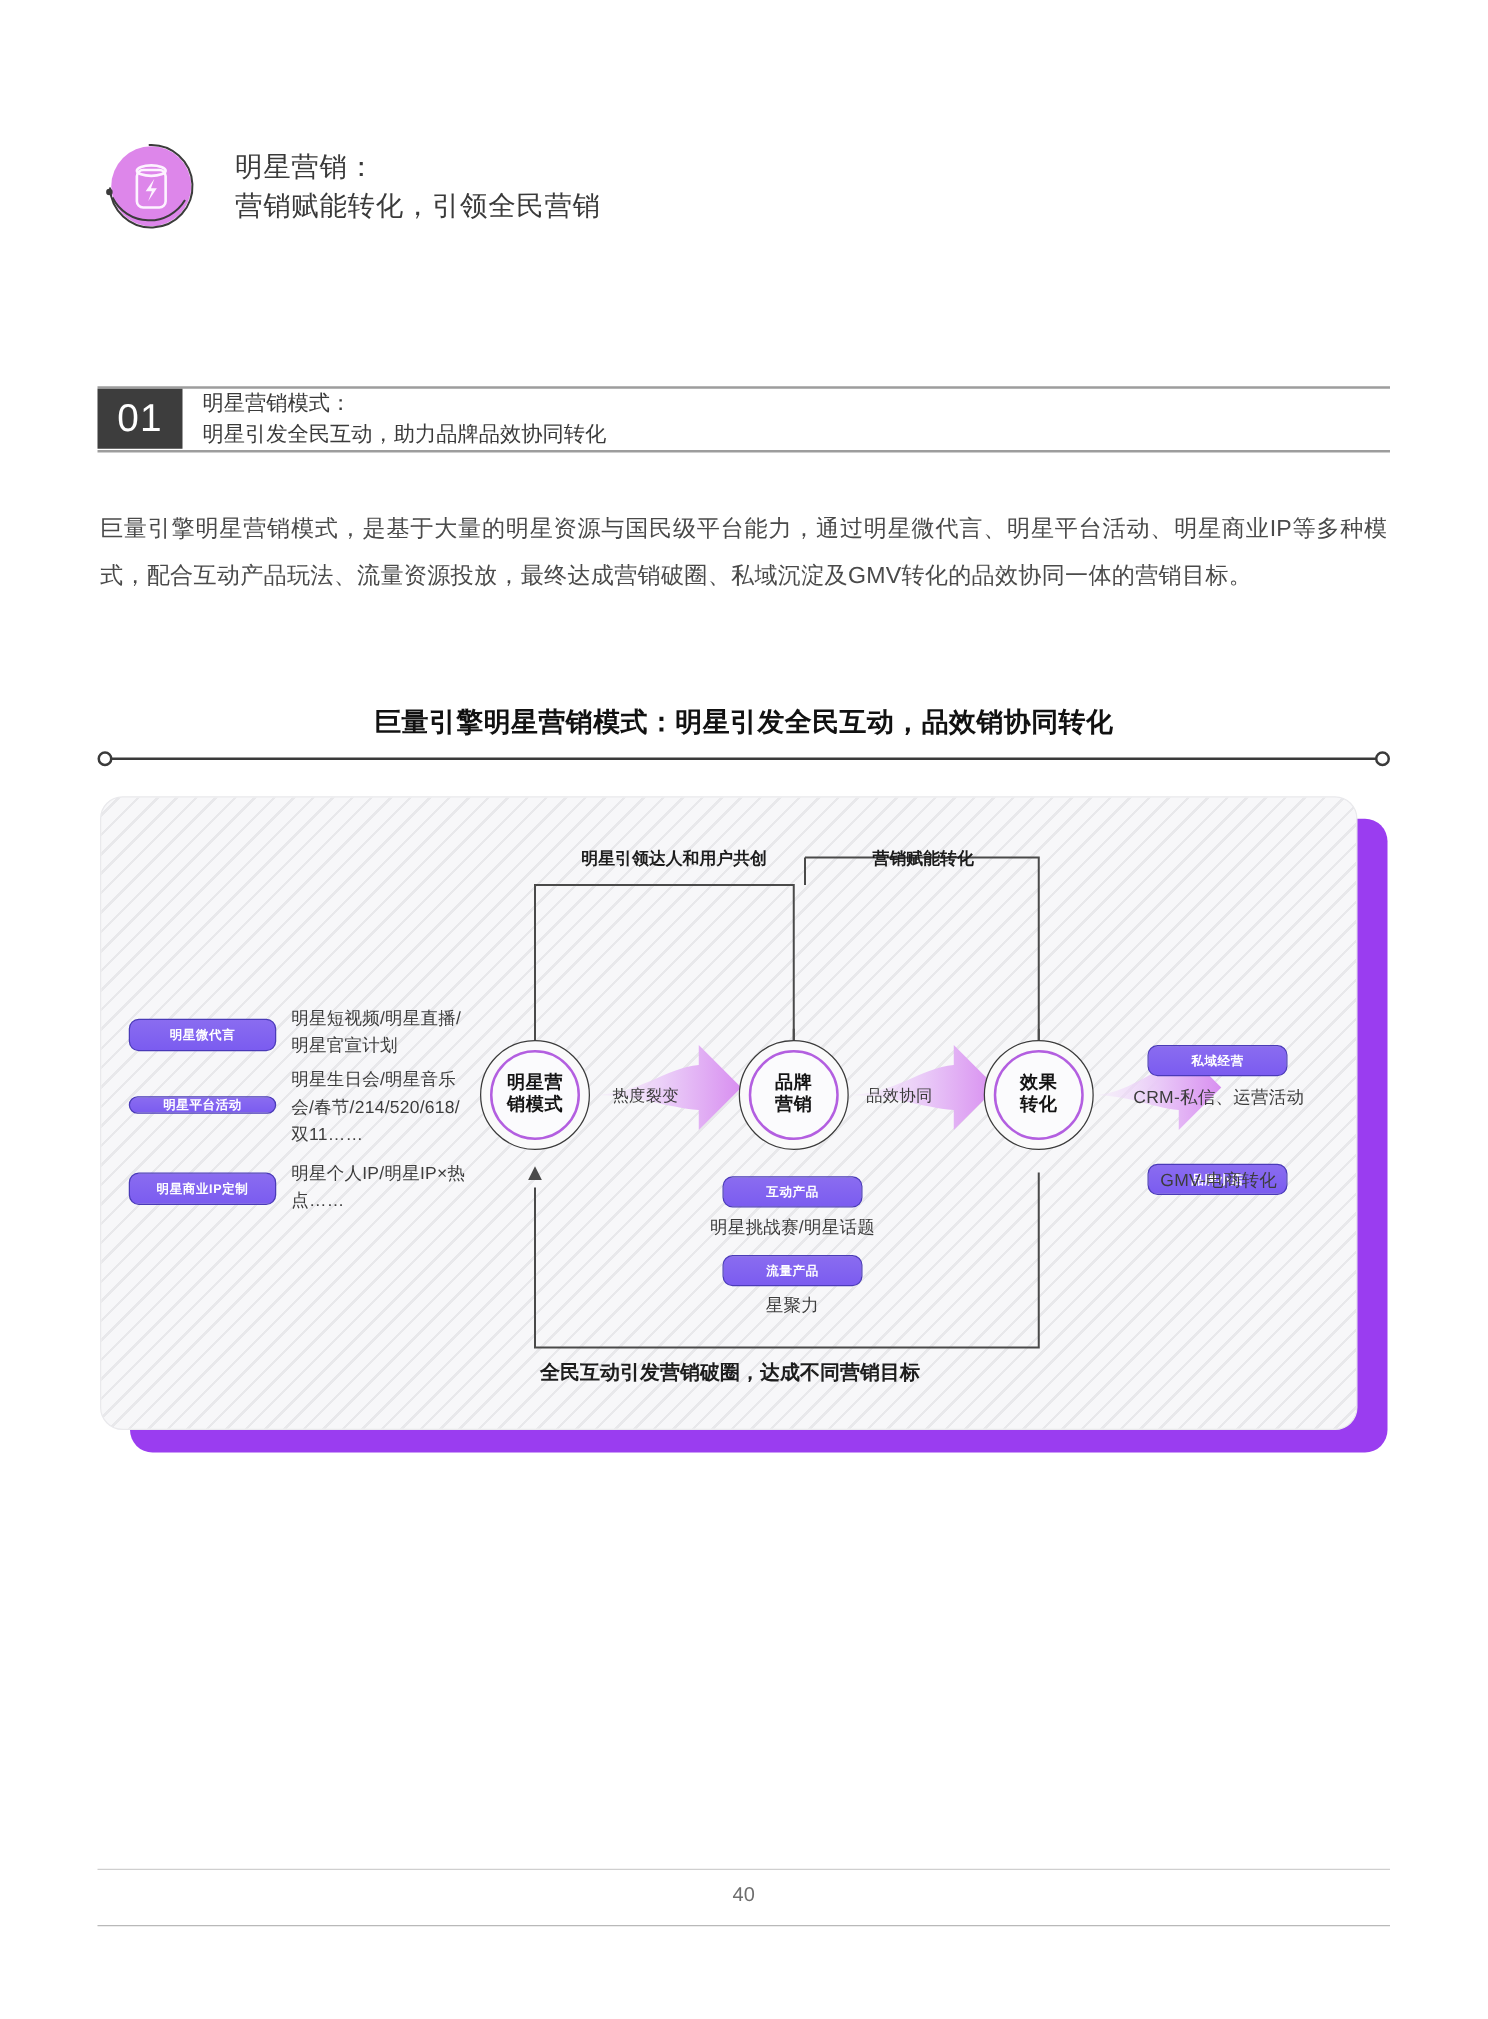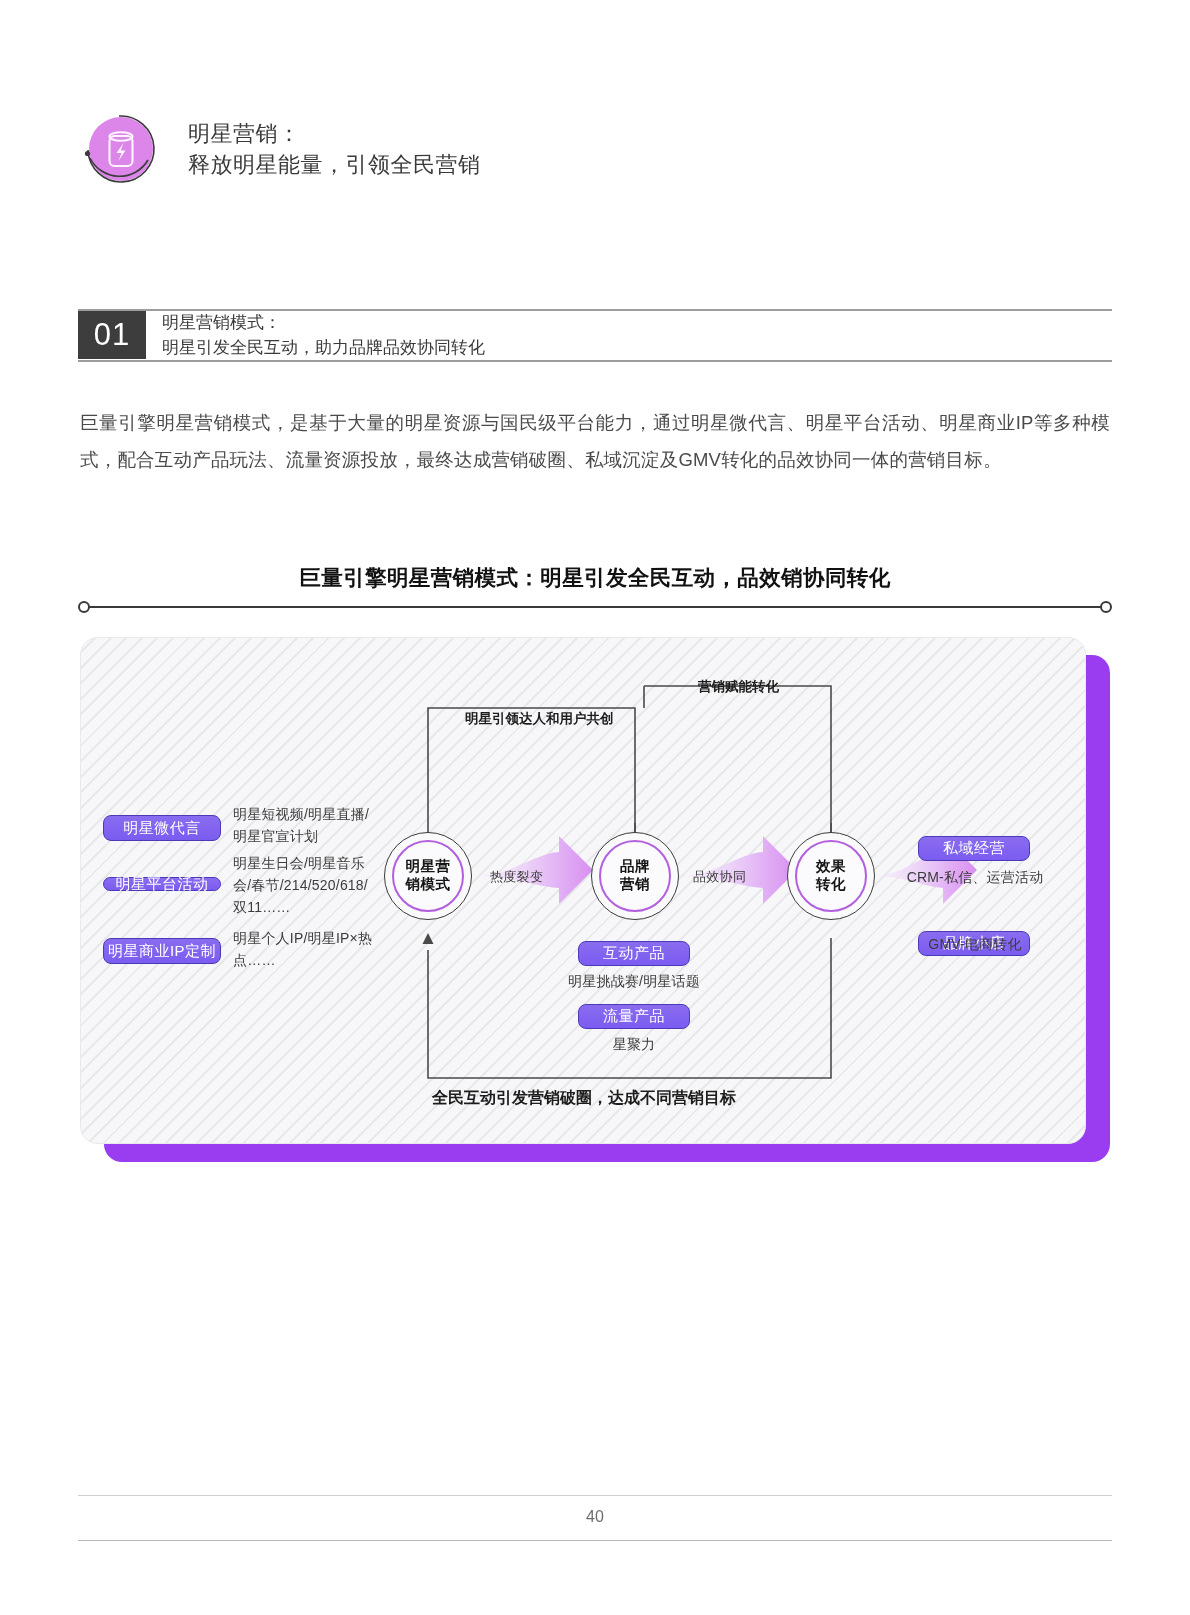--- a/index.html
+++ b/index.html
@@ -46,23 +46,23 @@
     background:
       repeating-linear-gradient(135deg,rgba(255,255,255,0) 0 9px,rgba(210,210,214,.40) 9px 11px),
       #f7f7f9;
     border:1px solid #e9e9ec;box-sizing:border-box;}
 
   .layer{position:absolute;left:0;top:0;width:1006px;height:507px;}
 
   
   .pill{position:absolute;box-sizing:border-box;border-radius:8px;
     background:linear-gradient(180deg,#8a6cf0 0%,#7b5cf0 100%);
-    border:1.5px solid #4a3ab8;color:#fff;font-weight:400;
+    border:1.5px solid #4a3ab8;color:#fff;font-weight:700;
     display:flex;align-items:center;justify-content:center;
-    font-size:15px;letter-spacing:.5px;white-space:nowrap;}
+    font-size:10px;letter-spacing:.5px;white-space:nowrap;}
 
   .note{position:absolute;font-size:14px;line-height:1.58;color:#3c3c3c;letter-spacing:.2px;}
   .note.c{text-align:center;}
 
   .lbl-top{position:absolute;font-size:13.5px;font-weight:700;color:#1d1d1d;white-space:nowrap;}
   .lbl-bot{position:absolute;font-size:16px;font-weight:700;color:#1d1d1d;white-space:nowrap;}
   .arrow-cap{position:absolute;font-size:13px;color:#3a3a3a;white-space:nowrap;letter-spacing:.3px;}
 
   
   .circ{position:absolute;width:88px;height:88px;}
@@ -90,21 +90,21 @@
       <circle cx="9.5" cy="45.5" r="2.6" fill="#3b3b3b"></circle>
       <g fill="none" stroke="#fdf3ff" stroke-width="2.1" stroke-linejoin="round">
         <rect x="31.5" y="28" width="23" height="30" rx="5"></rect>
         <ellipse cx="43" cy="28.5" rx="11.5" ry="4.2"></ellipse>
       </g>
       <path d="M45.5 35 L38.5 45 L43.5 45 L40.5 53 L47.5 42.5 L42.8 42.5 Z" fill="#fdf3ff"></path>
     </svg>
   </div>
   <div class="head-title">
     <span class="l1">明星营销：</span>
-    <span class="l2">释放明星能量，引领全民营销</span>
+    <span class="l2">营销赋能转化，引领全民营销</span>
   </div>
 </div>
 
 <div class="section">
   <div class="section-top-rule"></div>
   <div class="section-body">
     <div class="sec-num">01</div>
     <div class="sec-text">
       <div>明星营销模式：</div>
       <div>明星引发全民互动，助力品牌品效协同转化</div>
@@ -153,21 +153,21 @@
           <stop offset="100%" stop-color="#d88ef0"></stop>
         </linearGradient>
       </defs>
       <g fill="url(#fg1)">
         <path d="M392 238 C430 238 452 216 478 214 L478 198 L512 232 L478 266 L478 250 C452 248 430 238 392 238 Z"></path>
         <path d="M596 238 C634 238 656 216 682 214 L682 198 L716 232 L682 266 L682 250 C656 248 634 238 596 238 Z"></path>
         <path d="M792 238 C822 238 840 216 862 214 L862 198 L896 232 L862 266 L862 250 C840 248 822 238 792 238 Z"></path>
       </g>
     </svg>
 
-    <div class="lbl-top" style="left:384px;top:40px;margin-top:32px;">明星引领达人和用户共创</div>
+    <div class="lbl-top" style="left:384px;top:40px;">明星引领达人和用户共创</div>
     <div class="lbl-top" style="left:617px;top:40px;">营销赋能转化</div>
 
     <div class="pill" style="left:22px;top:177px;width:118px;height:26px;">明星微代言</div>
     <div class="note" style="left:152px;top:165px;width:148px;">明星短视频/明星直播/明星官宣计划</div>
 
     <div class="pill" style="left:22px;top:239px;width:118px;height:14px;">明星平台活动</div>
     <div class="note" style="left:152px;top:214px;width:148px;">明星生日会/明星音乐会/春节/214/520/618/双11……</div>
 
     <div class="pill" style="left:22px;top:300px;width:118px;height:26px;">明星商业IP定制</div>
     <div class="note" style="left:152px;top:289px;width:148px;">明星个人IP/明星IP×热点……</div>

